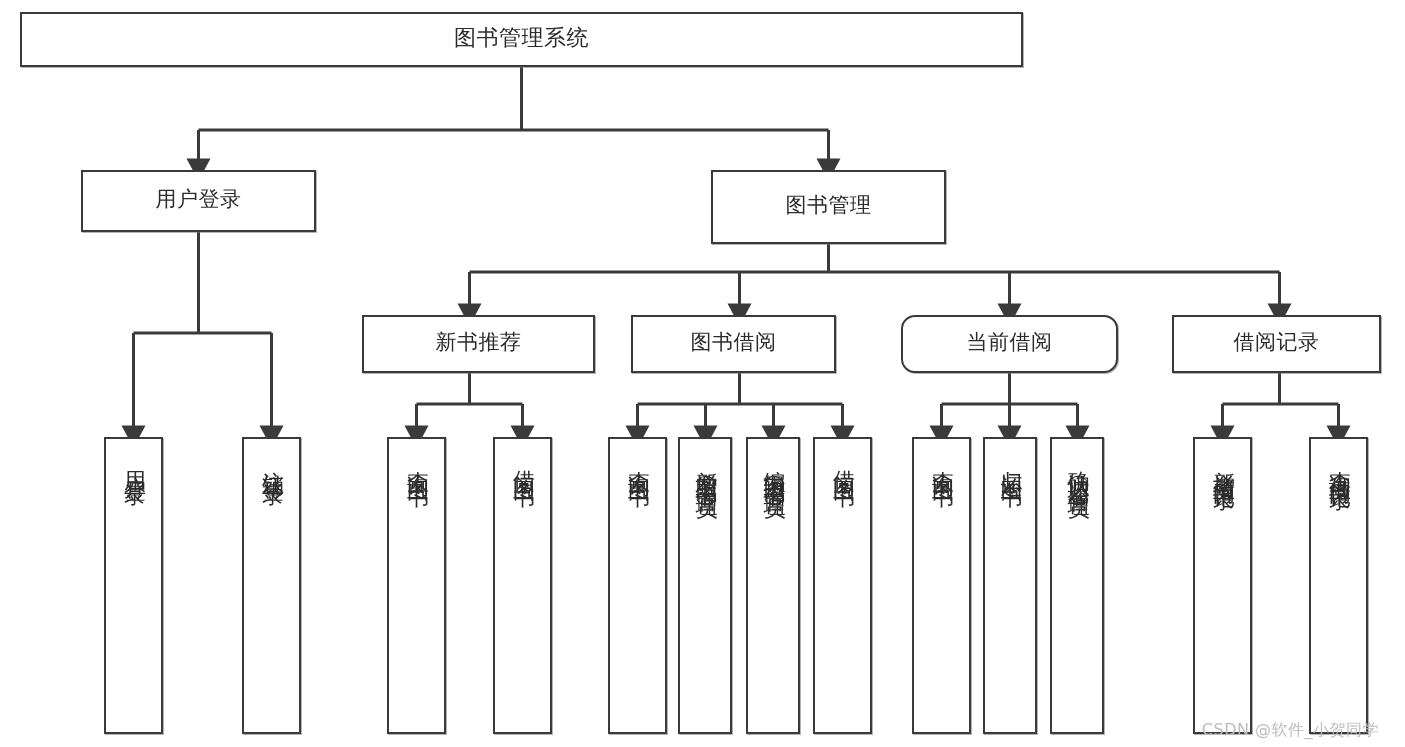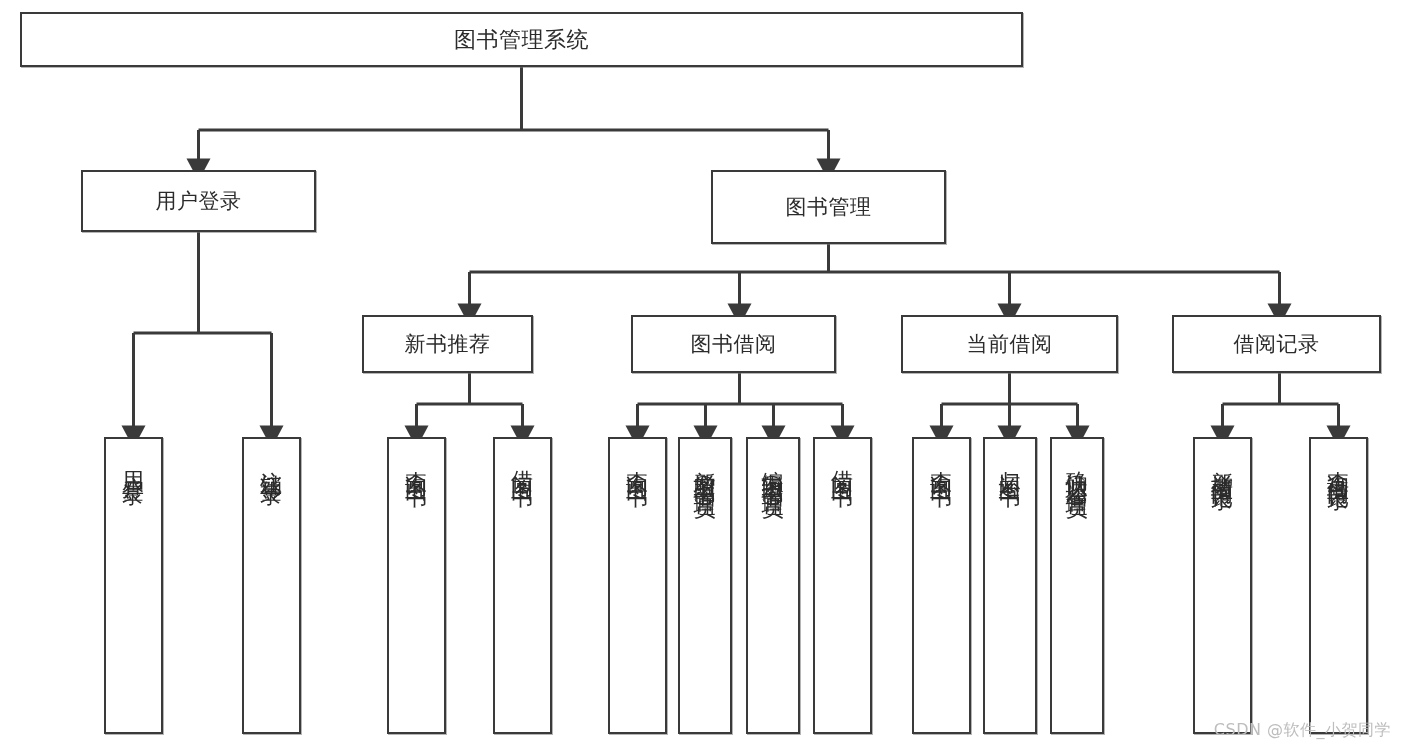--- a/index.html
+++ b/index.html
@@ -27,20 +27,21 @@
   .node{
     position:absolute;
     box-sizing:border-box;
     background:#ffffff;
     border:2.5px solid #3a3a3a;
     box-shadow:1px 1px 0 0 rgba(120,120,120,.55);
     display:flex;
     align-items:center;
     justify-content:center;
     z-index:2;
+    font-family:Liberation Mono, monospace;
   }
   .node .label{
     display:block;
     color:#2b2b2b;
     letter-spacing:.5px;
     white-space:nowrap;
     line-height:1.18;
   }
   
   .node.horiz .label{
@@ -62,21 +63,21 @@
     line-height:1.05;
     max-height:282px;
   }
   .node.leaf.tall .label{
     max-height:none;
     letter-spacing:4px;
   }
   
   #watermark{
     position:absolute;
-    right:14px;
+    right:26px;
     bottom:6px;
     font-size:16px;
     color:#bdbdbd;
     letter-spacing:.5px;
     white-space:nowrap;
     z-index:5;
     user-select:none;
   }
 </style>
 </head>
@@ -141,29 +142,29 @@
   </div>
 
   <div class="node horiz" style="left:81px; top:170px; width:235px; height:62px;">
     <span class="label">用户登录</span>
   </div>
 
   <div class="node horiz" style="left:711px; top:170px; width:235px; height:74px;">
     <span class="label">图书管理</span>
   </div>
 
-  <div class="node horiz" style="left:362px; top:315px; width:171px; height:58px;">
+  <div class="node horiz" style="left:362px; top:315px; width:233px; height:58px;">
     <span class="label">新书推荐</span>
   </div>
 
   <div class="node horiz" style="left:631px; top:315px; width:205px; height:58px;">
     <span class="label">图书借阅</span>
   </div>
 
-  <div class="node horiz" style="left:901px; top:315px; width:217px; height:58px;">
+  <div class="node horiz" style="left:901px; top:315px; width:217px; height:58px;border-radius:14px;">
     <span class="label">当前借阅</span>
   </div>
 
   <div class="node horiz" style="left:1172px; top:315px; width:209px; height:58px;">
     <span class="label">借阅记录</span>
   </div>
 
   <div class="node leaf" style="left:104px; top:437px; width:59px; height:297px;">
     <span class="label">用户登录</span>
   </div>

